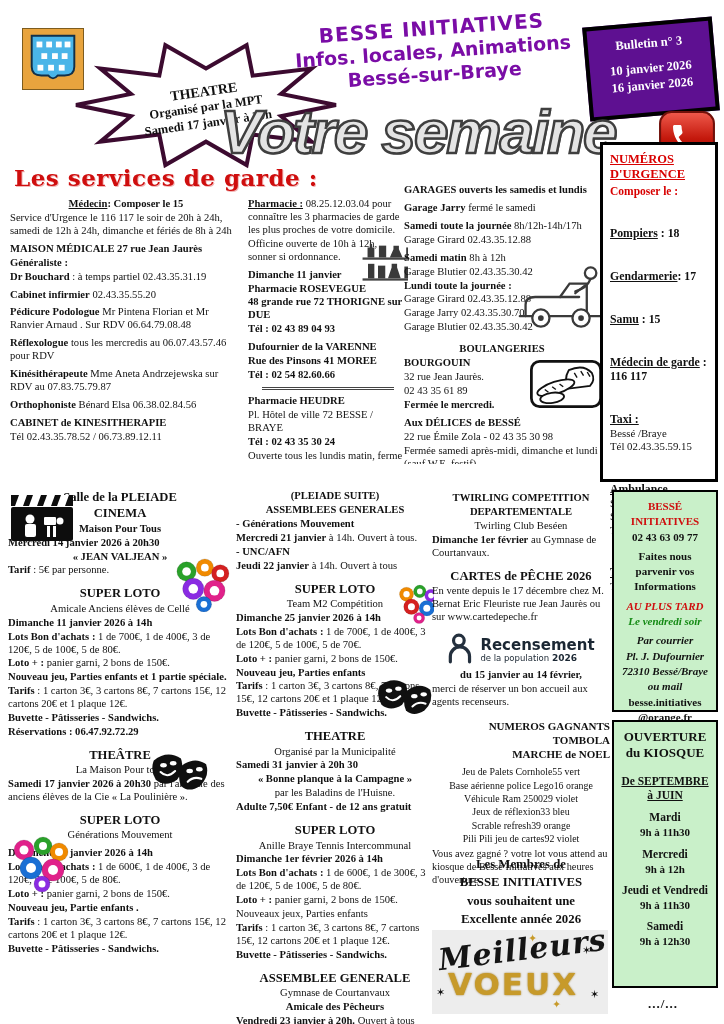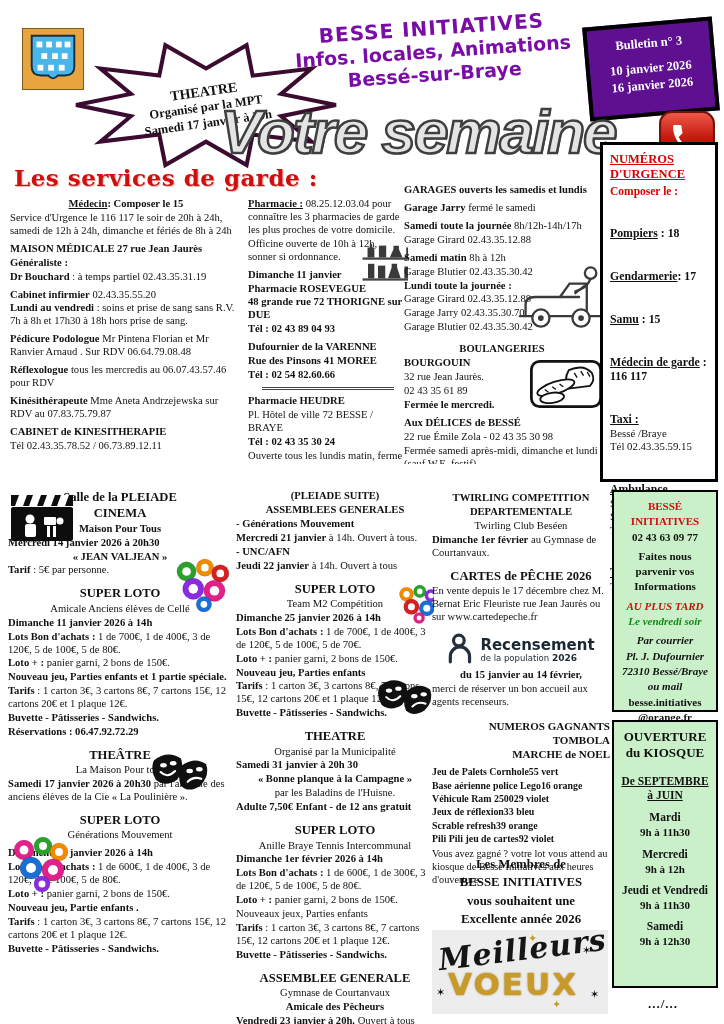--- a/index.html
+++ b/index.html
@@ -75,21 +75,21 @@
   .sh{font-size:11px;}
   
   .c3top{position:absolute;left:0;top:0;width:178px;}
   .recens{display:flex;align-items:flex-end;gap:5px;margin-top:8px;justify-content:center;}
   .rtxt{text-align:left;color:#1b2733;}
   .rbrand{font-family:"DejaVu Sans",sans-serif;font-weight:bold;font-size:15px;line-height:1;}
   .rsub{font-family:"DejaVu Sans",sans-serif;font-size:8.5px;}
   .rsub b{font-size:9px;}
   .tombola{position:absolute;left:0;top:228px;width:178px;font-size:9.9px;}
   .ttitle{text-align:right;font-weight:bold;font-size:11px;line-height:1.25;margin-bottom:4px;}
-  .trow{display:flex;justify-content:flex-start;font-weight:bold;line-height:1.35;}
+  .trow{display:flex;justify-content:center;font-weight:normal;line-height:1.35;}
   .tnote{margin-top:3px;font-size:10.3px;line-height:1.22;}
   .membres{position:absolute;left:0;top:364px;width:178px;text-align:center;}
   .voeux{position:absolute;left:0;top:438px;width:176px;height:84px;background:#ededed;overflow:hidden;}
   .vx-script{position:absolute;left:6px;top:2px;font-family:"DejaVu Serif",serif;font-style:italic;
       font-weight:bold;font-size:30px;color:#151515;transform:rotate(-7deg);z-index:2;letter-spacing:1px;}
   .vx-gold{position:absolute;left:16px;top:36px;font-family:"DejaVu Sans",sans-serif;font-weight:bold;
       font-size:31px;color:#c79a2a;letter-spacing:2px;z-index:1;text-shadow:0 0 2px #9a741a;}
   .vstar{position:absolute;font-size:11px;color:#111;z-index:3;}
   .vstar.gold{color:#c79a2a;}
   .footmark{position:absolute;left:648px;top:996px;font-weight:bold;font-size:13px;letter-spacing:1px;}
@@ -161,24 +161,24 @@
 
   <div class="svc-title">Les services de garde :</div>
 
   <div id="svc1" class="col">
       <div class="p ctr"><u class="lead">Médecin</u><b class="lead">: Composer le 15</b><span></span></div>
       <div class="p"><u class="lead"></u><b class="lead"></b><span>Service d'Urgence  le 116 117 le soir de 20h à 24h,  samedi de 12h  à 24h, dimanche et fériés de 8h à 24h</span></div>
       <div class="p mt bold"><u class="lead"></u><b class="lead"></b><span>MAISON MÉDICALE 27 rue Jean Jaurès</span></div>
       <div class="p bold"><u class="lead"></u><b class="lead"></b><span>Généraliste :</span></div>
       <div class="p"><u class="lead"></u><b class="lead">Dr Bouchard</b><span> : à temps partiel 02.43.35.31.19</span></div>
       <div class="p mt"><u class="lead"></u><b class="lead">Cabinet infirmier</b><span>  02.43.35.55.20</span></div>
-      <div class="p"><u class="lead"></u><b class="lead">Lundi au vendredi</b><span> : soins et prise de sang sans R.V. 7h à 8h et 17h30 à 18h hors prise de sang.</span></div>
       <div class="p mt"><u class="lead"></u><b class="lead">Pédicure Podologue</b><span> Mr Pintena Florian et Mr Ranvier Arnaud . Sur RDV 06.64.79.08.48</span></div>
       <div class="p mt"><u class="lead"></u><b class="lead">Réflexologue</b><span> tous les mercredis au 06.07.43.57.46 pour RDV</span></div>
       <div class="p mt"><u class="lead"></u><b class="lead">Kinésithérapeute</b><span> Mme Aneta Andrzejewska sur RDV au 07.83.75.79.87</span></div>
+      <div class="p mt"><u class="lead"></u><b class="lead">Orthophoniste</b><span>  Bénard Elsa 06.38.02.84.56</span></div>
       <div class="p mt bold"><u class="lead"></u><b class="lead"></b><span>CABINET de KINESITHERAPIE</span></div>
       <div class="p"><u class="lead"></u><b class="lead"></b><span>Tél 02.43.35.78.52 / 06.73.89.12.11</span></div>
     </div>
 
   <div id="svc2" class="col">
     <div class="relwrap">
       <div class="iconabs" style="right:-6px;top:44px;">
         <svg viewBox="0 0 56 44" width="52" height="40">
           <rect x="0" y="17" width="56" height="2.5" fill="#444"></rect>
           <rect x="0" y="40" width="56" height="2.5" fill="#444"></rect>

